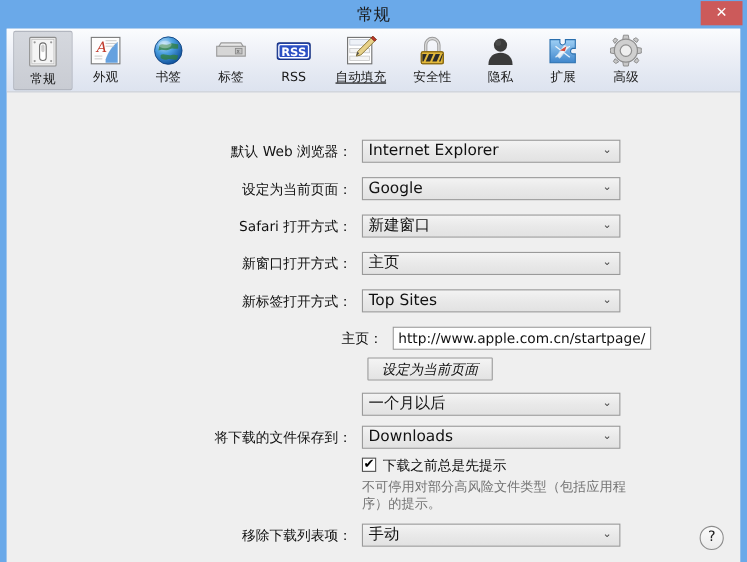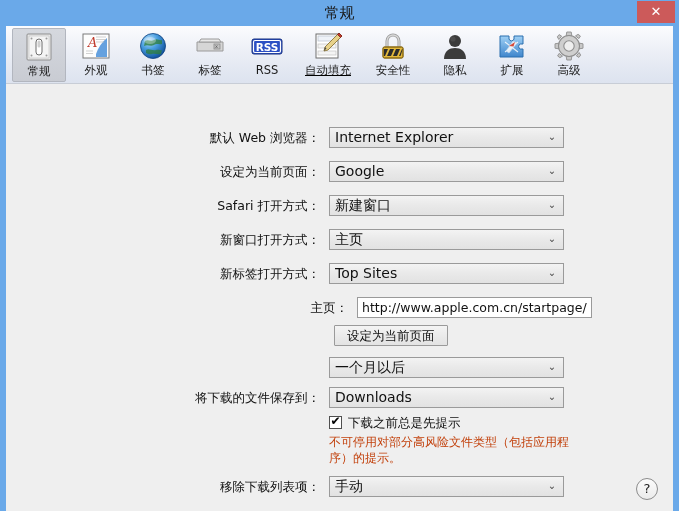--- a/index.html
+++ b/index.html
@@ -213,20 +213,21 @@
     padding: 0 12px;
     background: linear-gradient(to bottom, #f4f4f4 0%, #ebebeb 50%, #e3e3e3 100%);
     border: 1px solid #9a9a9a;
     box-sizing: border-box;
     font-size: 12.5px;
     color: #111;
     line-height: 19px;
     cursor: pointer;
     font-family: "DejaVu Sans", "Liberation Sans", sans-serif;
     border-radius: 1px;
+    font-style: italic;
   }
 
   
   #checkbox-row {
     position: absolute;
     left: 323px;
     top: 330px;
     width: 260px;
     height: 18px;
   }
@@ -263,21 +264,21 @@
     white-space: nowrap;
     font-family: "DejaVu Sans", "Liberation Sans", sans-serif;
   }
   #note-text {
     position: absolute;
     left: 323px;
     top: 350px;
     width: 245px;
     font-size: 12px;
     line-height: 16px;
-    color: #c2410c;
+    color: #737373;
     font-family: "DejaVu Sans", "Liberation Sans", sans-serif;
   }
 
   
   #help-button {
     position: absolute;
     left: 630px;
     top: 452px;
     width: 22px;
     height: 22px;

